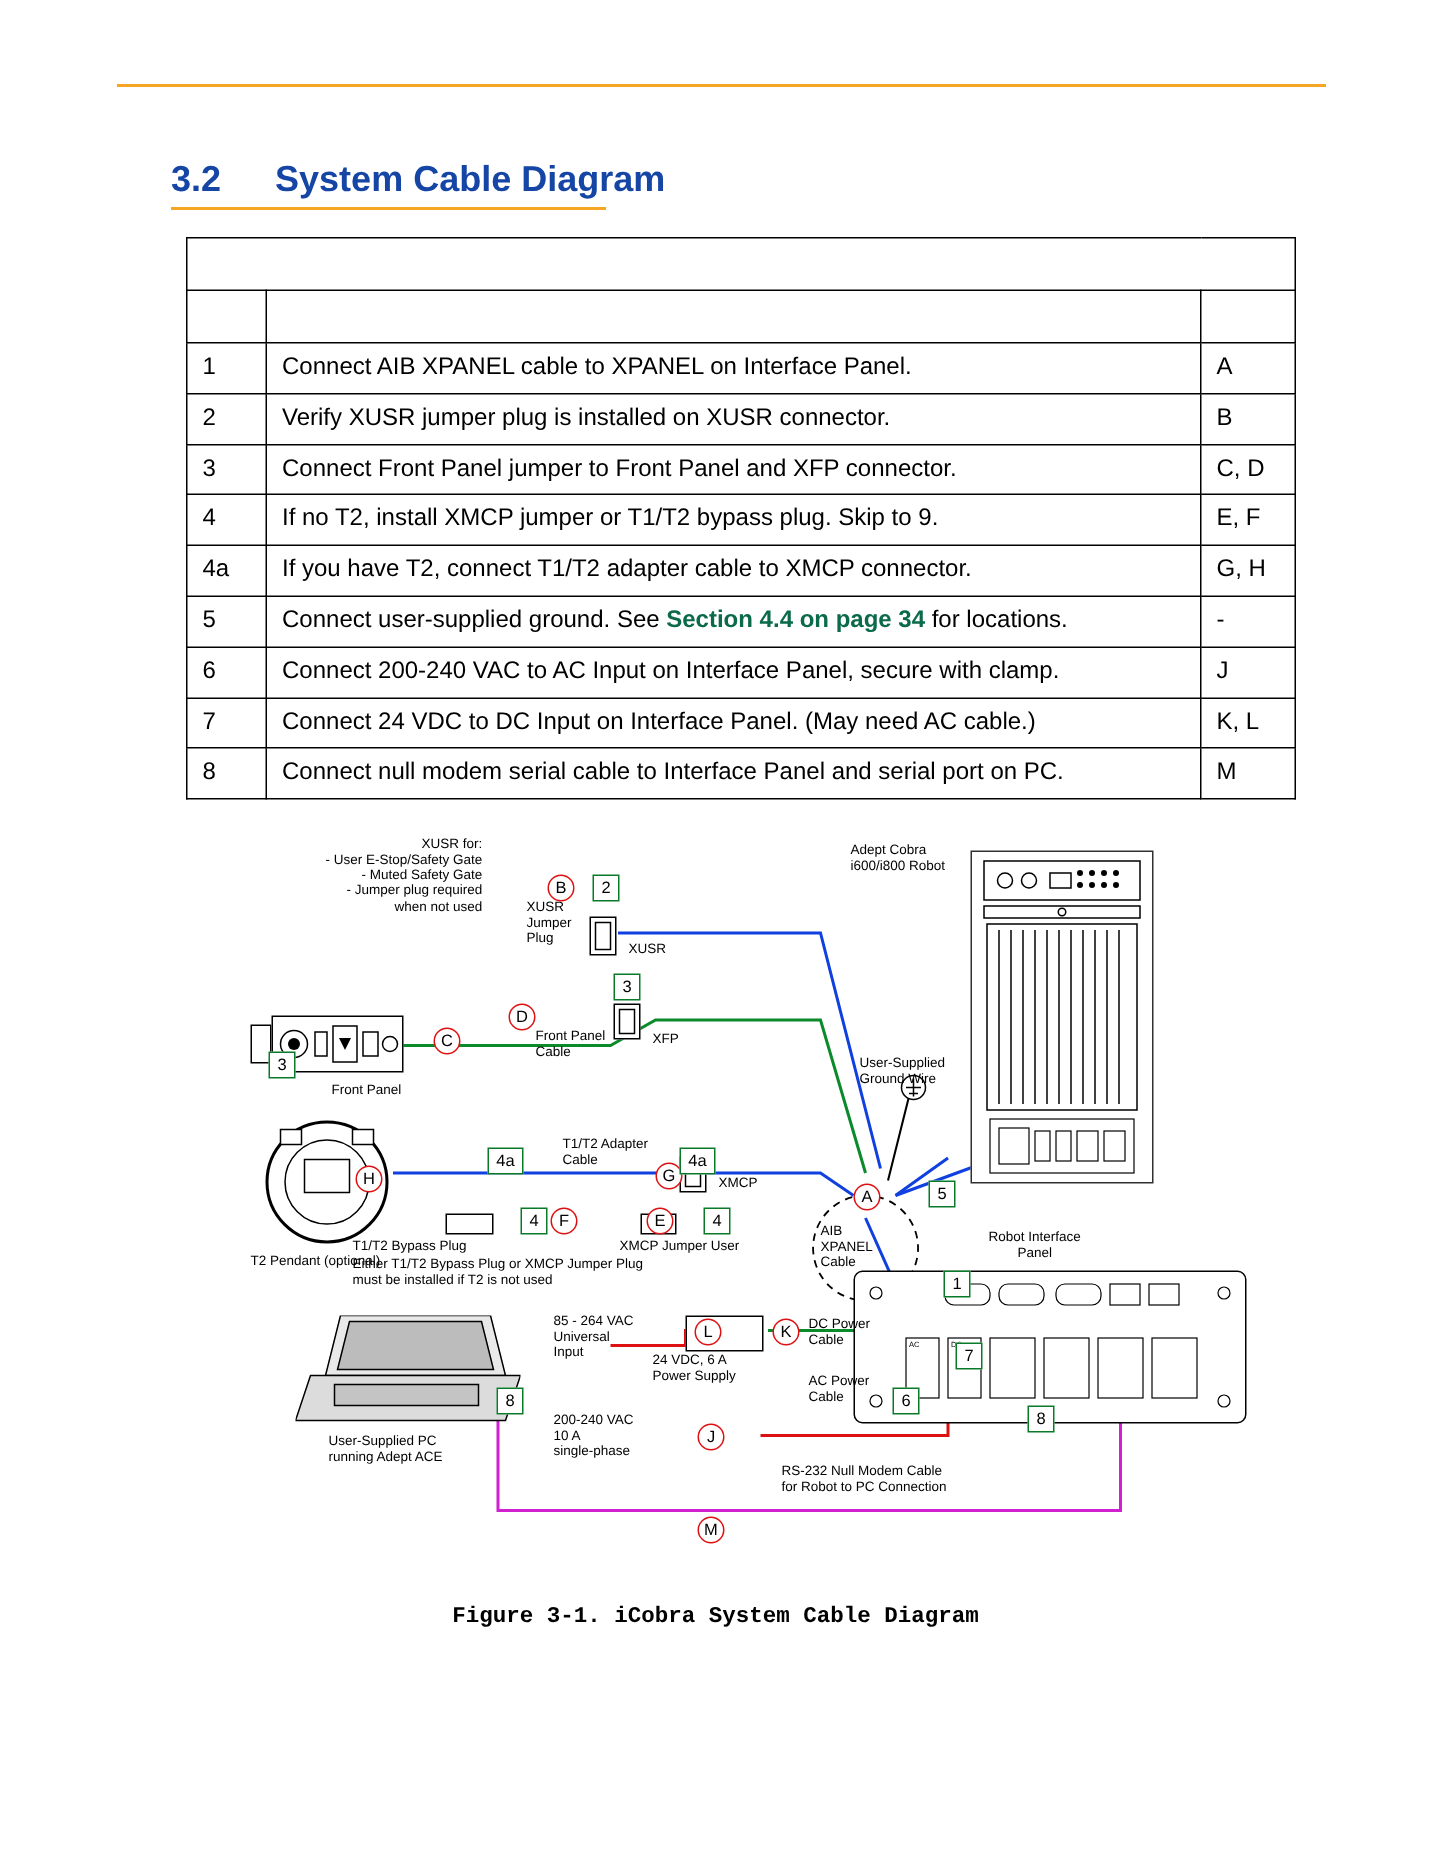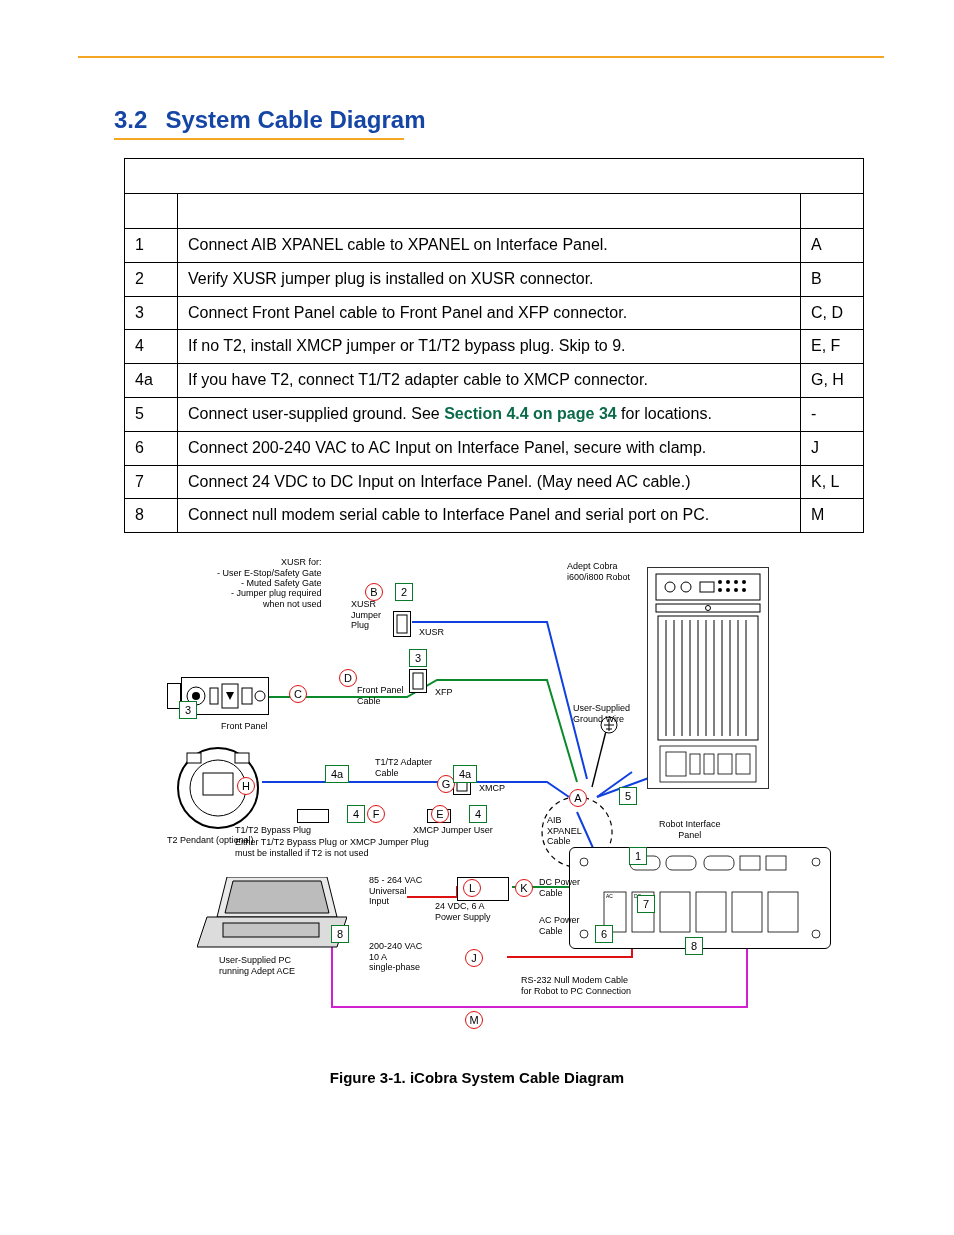--- a/index.html
+++ b/index.html
@@ -26,21 +26,21 @@
   }
   .heading {
     font-family: "Trebuchet MS", Arial, sans-serif;
     color: #1545a5;
     font-weight: bold;
     font-size: 24px;
     margin-top: 50px;
     margin-bottom: 4px;
     margin-left: 24px;
   }
-  .heading .num { margin-right: 18px; }
+  .heading .num { margin-right: 36px; }
   .heading-rule {
     margin-left: 24px;
     width: 290px;
     height: 2px;
     background: #f5a623;
     margin-bottom: 18px;
   }
   table.steps {
     border-collapse: collapse;
     margin-left: 34px;
@@ -56,21 +56,21 @@
   }
   table.steps td:first-child { width: 34px; }
   table.steps td:last-child { width: 44px; }
   .link-text { color: #0a6a4a; font-weight: bold; }
 
   .figure-caption {
     text-align: center;
     font-weight: bold;
     font-size: 15px;
     margin-top: 12px;
-    font-family: Liberation Sans, sans-serif;
+    font-family: Liberation Mono, monospace;
   }
 
   .diagram {
     position: relative;
     margin: 24px auto 0 auto;
     width: 740px;
     height: 500px;
   }
   .diagram svg { position:absolute; left:0; top:0; }
 
@@ -170,21 +170,21 @@
           <td>Connect AIB XPANEL cable to XPANEL on Interface Panel.</td>
           <td>A</td>
         </tr>
       <tr>
           <td>2</td>
           <td>Verify XUSR jumper plug is installed on XUSR connector.</td>
           <td>B</td>
         </tr>
       <tr>
           <td>3</td>
-          <td>Connect Front Panel cable to Front Panel and XFP connector.</td>
+          <td>Connect Front Panel jumper to Front Panel and XFP connector.</td>
           <td>C, D</td>
         </tr>
       <tr>
           <td>4</td>
           <td>If no T2, install XMCP jumper or T1/T2 bypass plug. Skip to 9.</td>
           <td>E, F</td>
         </tr>
       <tr>
           <td>4a</td>
           <td>If you have T2, connect T1/T2 adapter cable to XMCP connector.</td>

